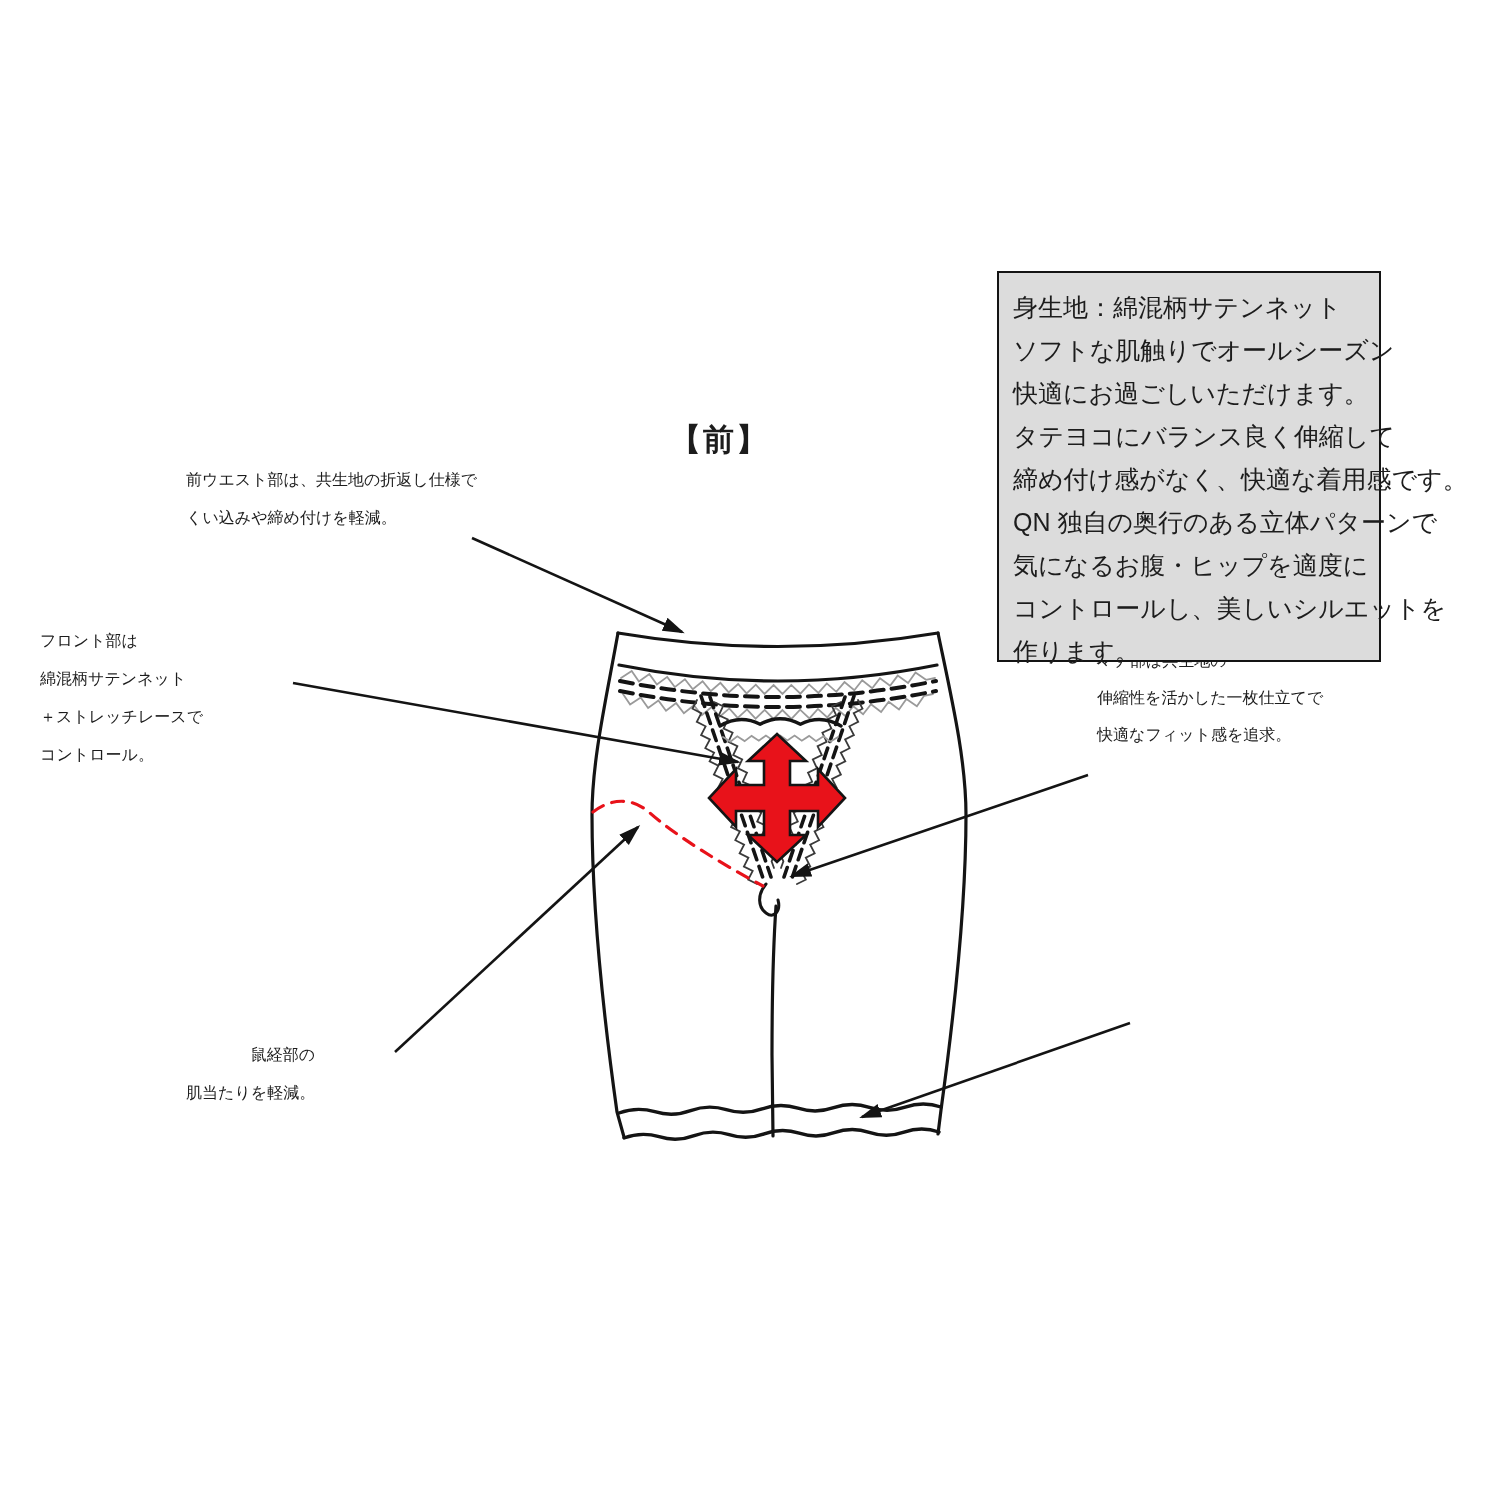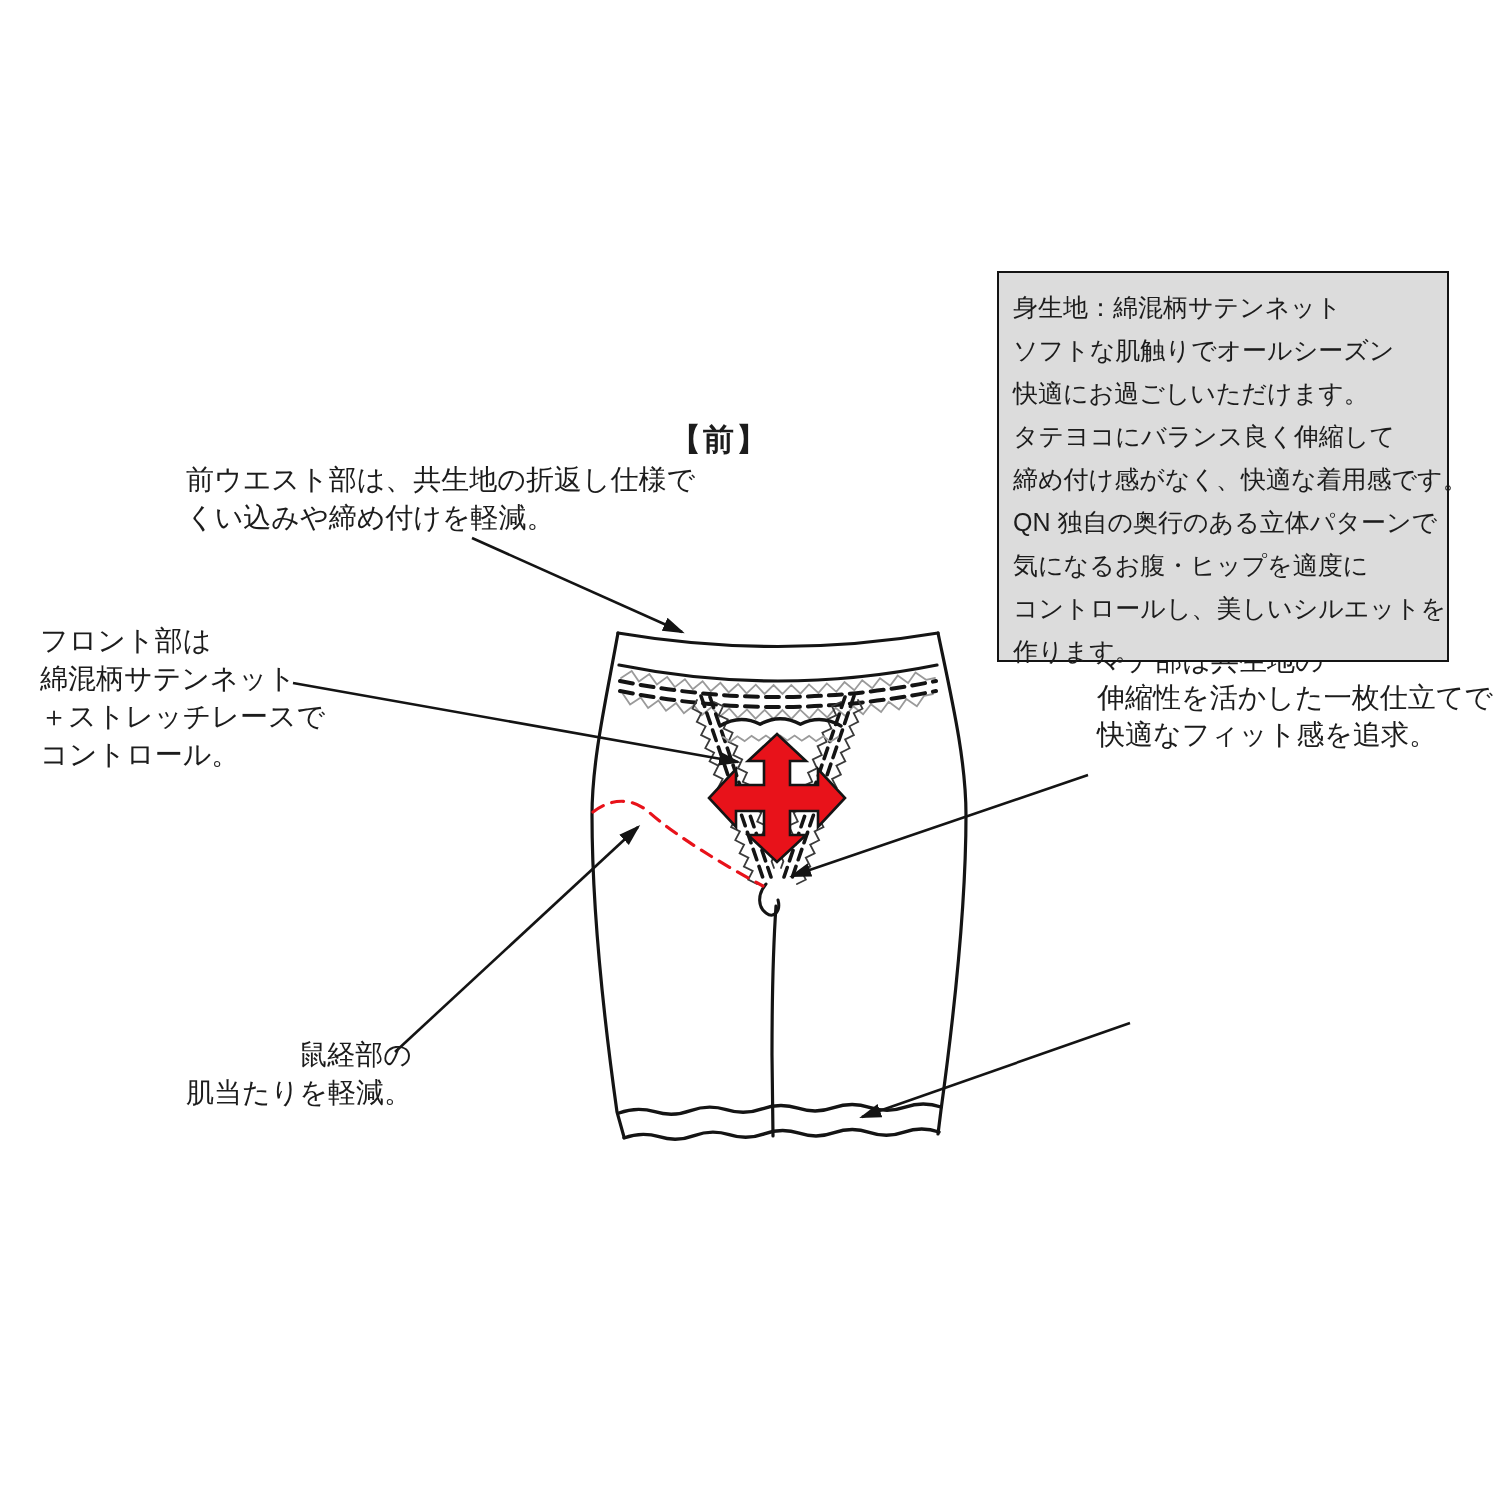--- a/index.html
+++ b/index.html
@@ -7,30 +7,30 @@
     --zigzag-gray:#9a9a9a; --lace-dark:#3a3a3a; --text-color:#1c1c1c;
   }
   html,body{margin:0;padding:0;}
   body{
     width:1500px;height:1500px;position:relative;background:#ffffff;
     font-family:"Liberation Sans","DejaVu Sans",sans-serif;color:var(--text-color);
     overflow:hidden;
   }
   .stage{position:absolute;inset:0;}
   svg.drawing{position:absolute;left:0;top:0;width:1500px;height:1500px;}
-  .txt{position:absolute;font-size:28px;line-height:38px;white-space:nowrap;}
+  .txt{position:absolute;font-size:16px;line-height:38px;white-space:nowrap;}
   .tline{white-space:nowrap;}
   .title{position:absolute;left:670px;top:419px;font-size:31px;letter-spacing:2px;font-weight:600;}
   .tl{left:186px;top:461px;}
   .lm{left:40px;top:622px;}
   .bl{left:186px;top:1036px;text-align:right;}
   .rm{left:1097px;top:642px;line-height:37px;}
   .br{left:1012px;top:932px;line-height:40px;}
   .info-box{
-    position:absolute;left:997px;top:271px;width:452px;height:391px;
+    position:absolute;left:997px;top:271px;width:384px;height:391px;
     background:var(--box-bg);border:2px solid var(--line-black);box-sizing:border-box;
     padding:13px 0 0 14px;font-size:25px;line-height:43px;
   }
 </style>
 </head>
 <body>
 
 <div class="stage">
 
   <svg class="drawing" viewBox="0 0 1500 1500">

